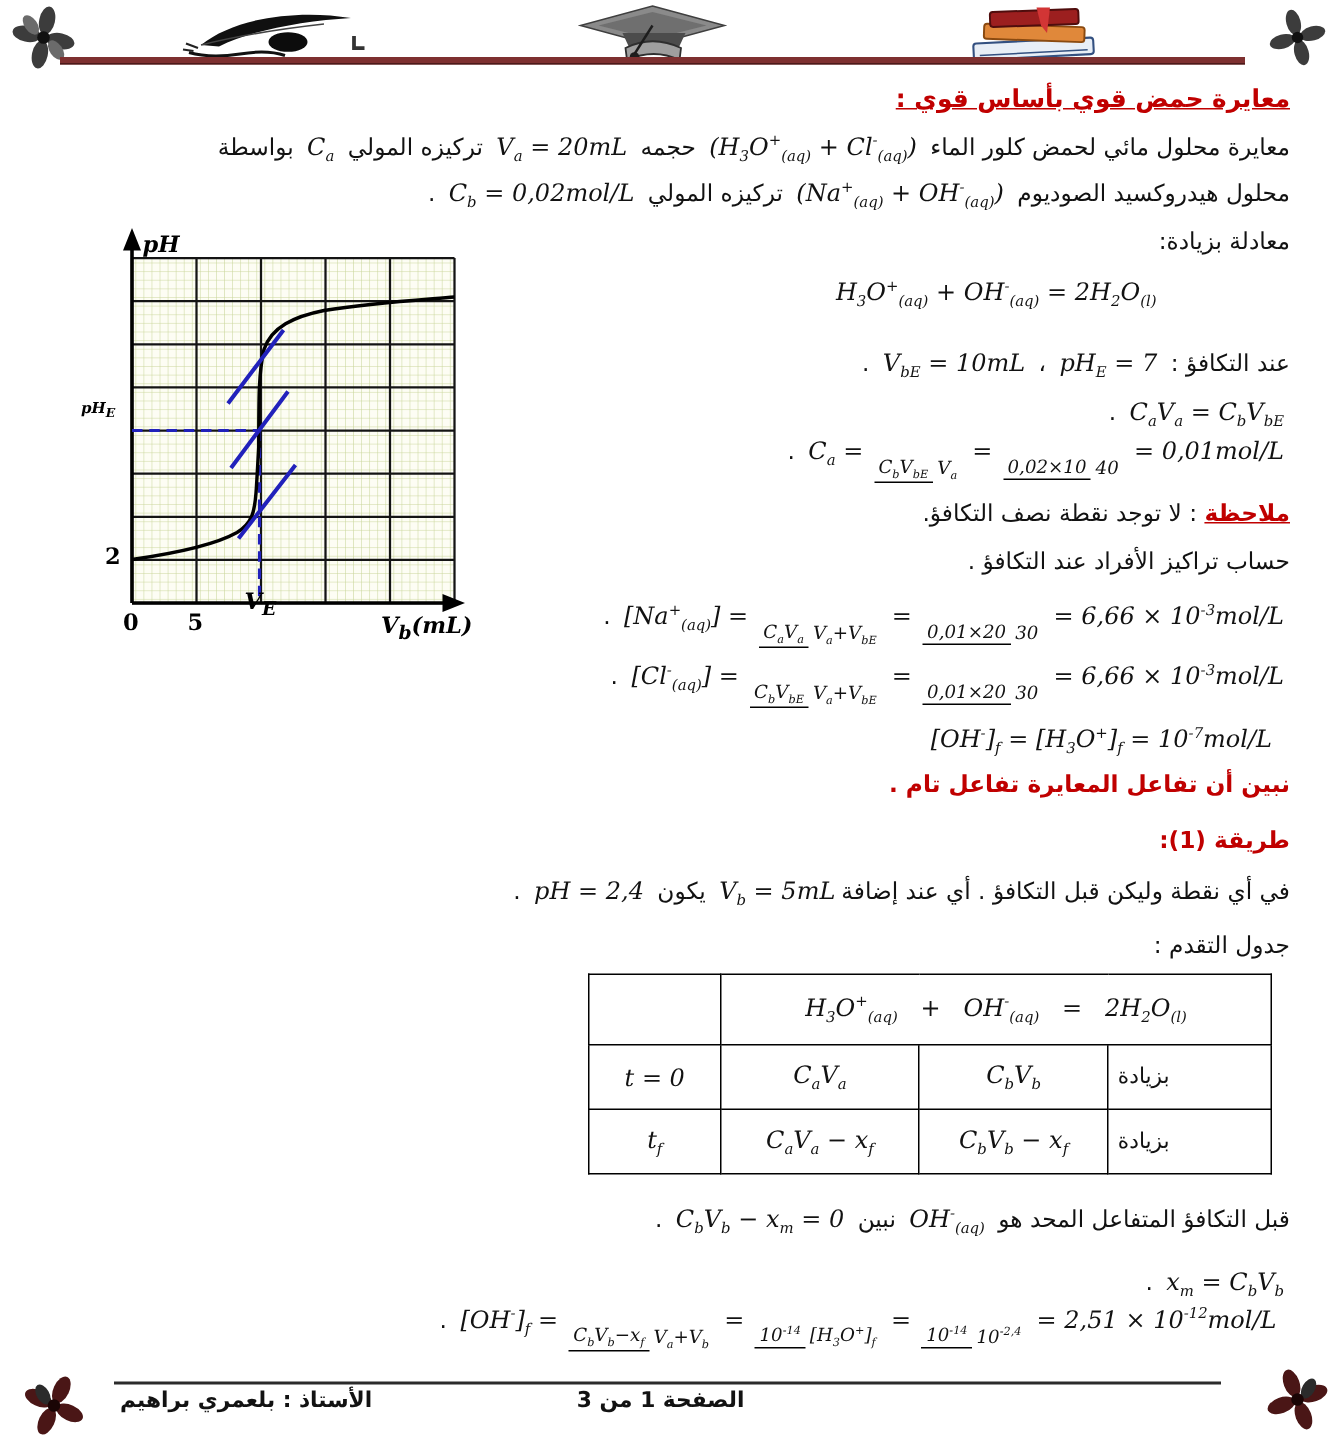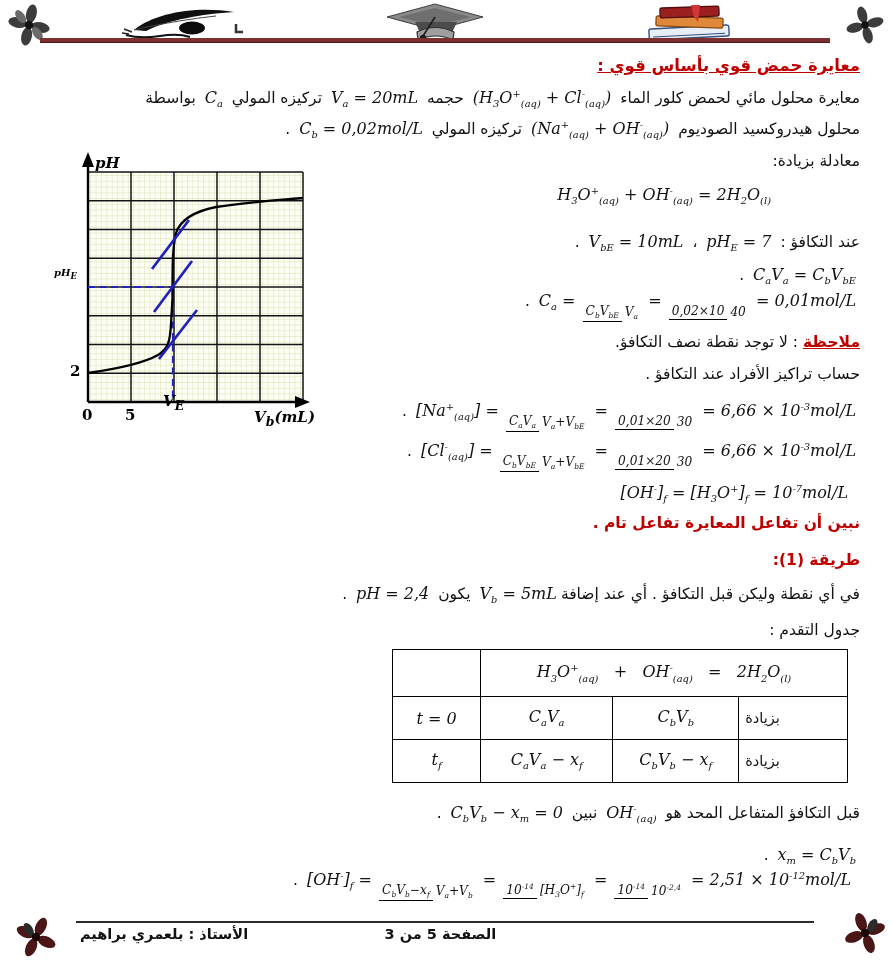--- a/index.html
+++ b/index.html
@@ -226,21 +226,21 @@
           <span class="fd">V<sub>a</sub>+V<sub>b</sub></span>
         </span> = <span class="frac">
           <span class="fn">10<sup>-14</sup></span>
           <span class="fd">[H<sub>3</sub>O<sup>+</sup>]<sub>f</sub></span>
         </span> = <span class="frac">
           <span class="fn">10<sup>-14</sup></span>
           <span class="fd">10<sup>-2,4</sup></span>
         </span> = 2,51 × 10<sup>-12</sup>mol/L</span><span class="ar"> .</span></div>
 
   <div class="footer-rule"></div>
-  <div class="footer-page">الصفحة 5 من 3</div>
+  <div class="footer-page">الصفحة 1 من 3</div>
   <div class="footer-teacher">الأستاذ : بلعمري براهيم</div>
 
   <span class="deco" style="left:14px;top:916px">
     <svg width="44" height="42" viewBox="0 0 40 40">
       <g fill="#4a1616">
         <ellipse cx="20" cy="9" rx="5" ry="9" transform="rotate(25 20 20)"></ellipse>
         <ellipse cx="20" cy="31" rx="5" ry="9" transform="rotate(25 20 20)"></ellipse>
         <ellipse cx="9" cy="20" rx="9" ry="5" transform="rotate(25 20 20)"></ellipse>
         <ellipse cx="31" cy="20" rx="9" ry="5" transform="rotate(25 20 20)"></ellipse>
         <ellipse cx="13" cy="13" rx="4" ry="7" transform="rotate(-30 13 13)" fill="#2b2b2b"></ellipse>

